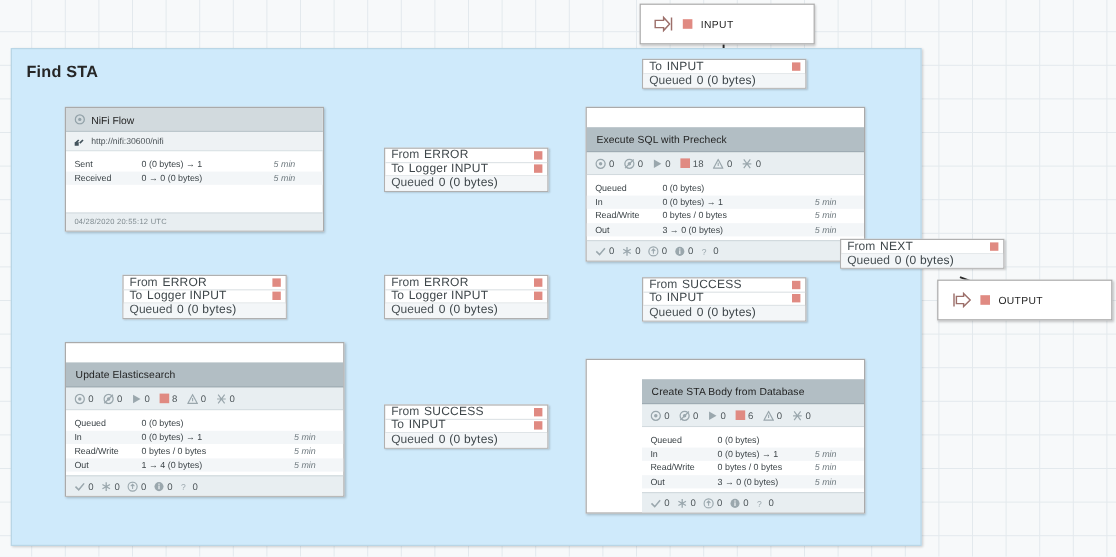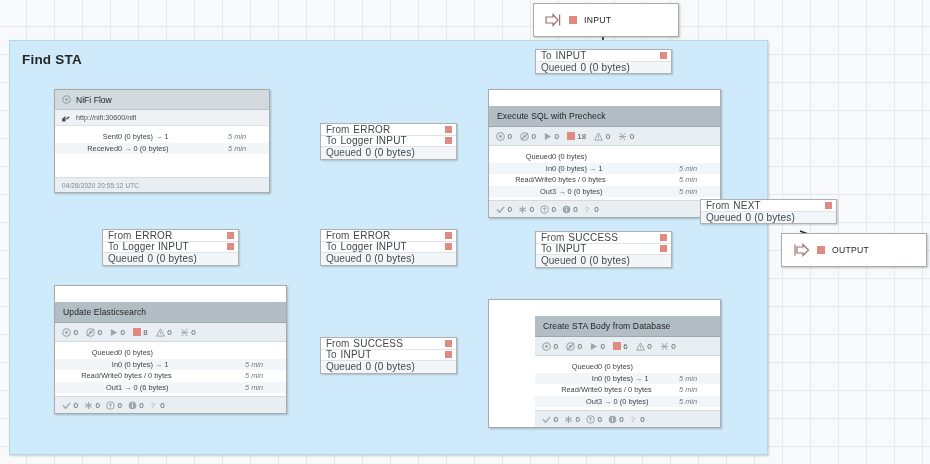--- a/index.html
+++ b/index.html
@@ -69,21 +69,21 @@
   .stat .num { font-size: 8px; color: #4f575b; }
 
   .proc-body { padding: 5px 0 3px 0; background: #fff; }
   .row {
     display: flex; align-items: center;
     height: 11.5px;
     padding: 0 7px;
     font-size: 7.4px; color: #3d4549;
   }
   .row.alt { background: #f3f6f8; }
-  .row .lbl { width: 56px; flex: 0 0 56px; text-align: right; }
+  .row .lbl { width: 56px; flex: 0 0 56px; }
   .row .val { flex: 1; }
   .row .tm  { width: 34px; text-align: left; color: #707b80; font-style: italic; }
 
   .proc-footer {
     height: 17px;
     background: #e8eef1;
     border-top: 1px solid #d2dade;
     display: flex; align-items: center;
     padding-left: 7px;
   }
@@ -395,21 +395,21 @@
         <span class="val">0 (0 bytes) → 1</span>
         <span class="tm">5 min</span>
       </div>
       <div class="row">
         <span class="lbl">Read/Write</span>
         <span class="val">0 bytes / 0 bytes</span>
         <span class="tm">5 min</span>
       </div>
       <div class="row alt">
         <span class="lbl">Out</span>
-        <span class="val">1 → 0 (6 bytes)</span>
+        <span class="val">1 → 4 (0 bytes)</span>
         <span class="tm">5 min</span>
       </div>
     </div>
     <div class="proc-footer">
       <span class="stat">
         <svg class="ico" width="9" height="9" viewBox="0 0 10 10">
             <path d="M1,5 L4,8 L9,2" fill="none" stroke="#9aa7ad" stroke-width="1.4"></path>
           </svg>
         <span class="num">0</span>
       </span>

